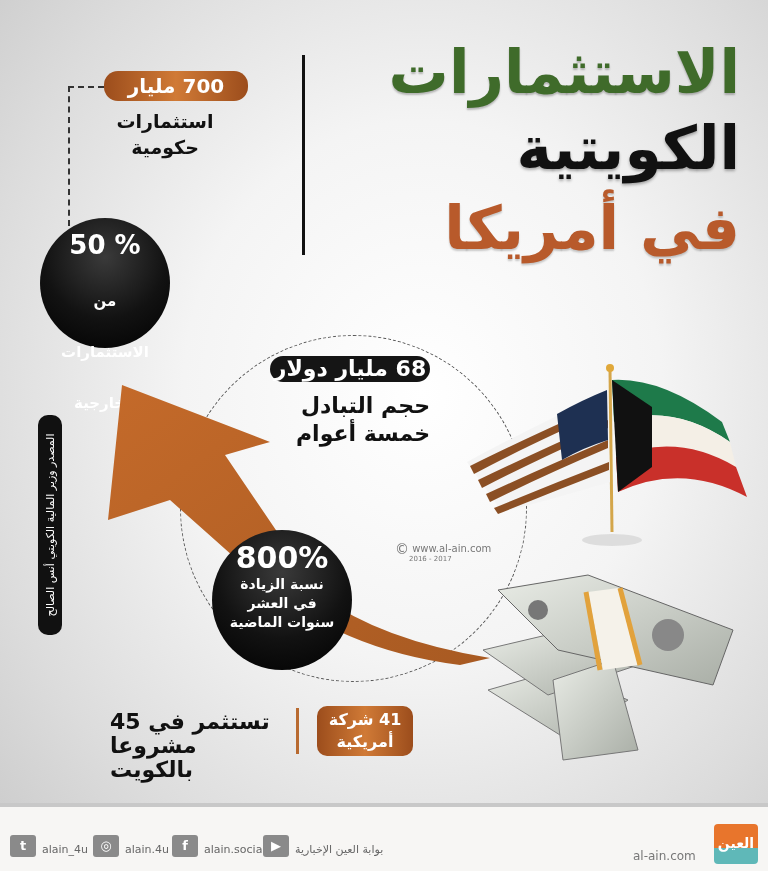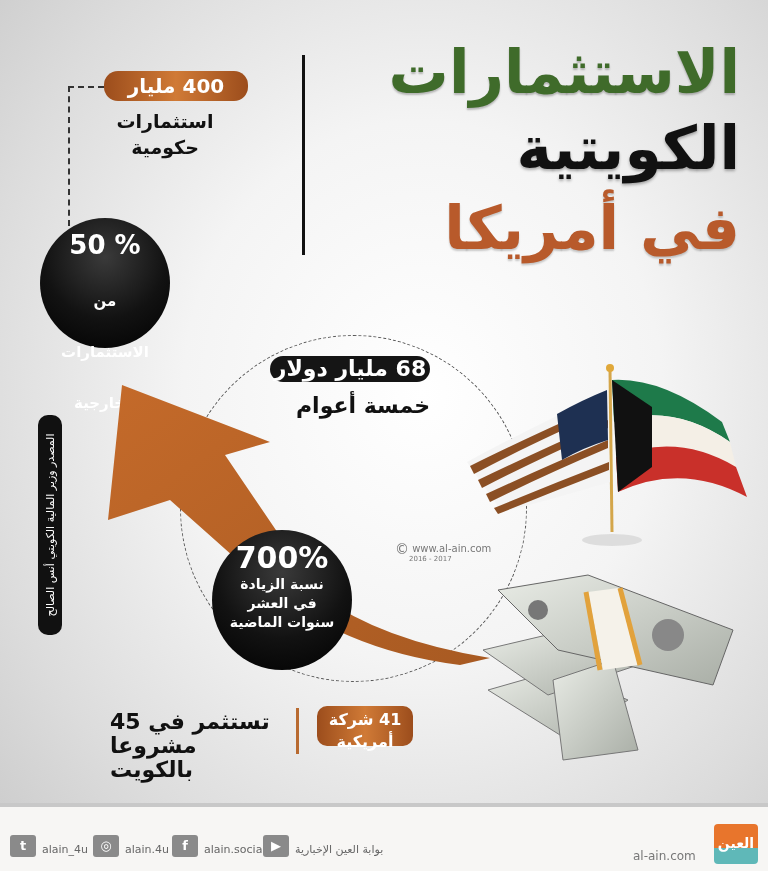--- a/index.html
+++ b/index.html
@@ -40,21 +40,21 @@
   .trade-pill { left:270px; top:356px; width:160px; height:26px; font-size:22px; line-height:26px; direction:rtl; }
   .trade-text { left:280px; top:392px; width:150px; font-weight:bold; font-size:22px; line-height:28px; color:#111; text-align:right; direction:rtl; }
 
   .source-pill { left:38px; top:415px; width:24px; height:220px; background:#111; border-radius:10px; }
   .source-text { position:absolute; left:50%; top:50%; transform:translate(-50%,-50%) rotate(-90deg); white-space:nowrap; color:#fff; font-size:11px; direction:rtl; }
 
   .copyright { left:395px; top:544px; font-size:10px; color:#777; line-height:10px; }
   .copyright .sym { font-size:14px; vertical-align:middle; }
   .copyright .yr { font-size:7px; display:block; margin-left:14px; }
 
-  .companies-pill { left:317px; top:706px; width:96px; height:40px; border-radius:10px; font-size:16px; line-height:22px; padding-top:3px; box-sizing:border-box; direction:rtl; }
+  .companies-pill { left:317px; top:706px; width:96px; height:50px; border-radius:10px; font-size:16px; line-height:22px; padding-top:3px; box-sizing:border-box; direction:rtl; }
   .proj-divider { left:296px; top:708px; width:3px; height:46px; background:#b86a30; }
   .proj-text { left:110px; top:710px; width:176px; font-weight:bold; font-size:22px; line-height:24px; color:#111; text-align:left; direction:rtl; }
 
   
   .footer-top-strip { left:0; top:803px; width:768px; height:4px; background:#c8c8c8; }
   .footer { left:0; top:807px; width:768px; height:64px; background:#f7f6f4; }
   .soc { position:absolute; top:28px; display:flex; align-items:flex-end; gap:6px; }
   .soc-icon { width:26px; height:22px; background:#8a8a8a; border-radius:3px; color:#fff; font-size:13px; font-weight:bold; text-align:center; line-height:22px; }
   .soc-label { font-size:11px; color:#666; line-height:14px; }
   .site-label { position:absolute; left:633px; top:42px; font-size:12px; color:#777; }
@@ -63,21 +63,21 @@
 </head>
 <body>
 
 <div class="title-line t1">الاستثمارات</div>
 <div class="title-line t2">الكويتية</div>
 <div class="title-line t3">في أمريكا</div>
 <div class="title-divider"></div>
 
 <div class="abs dash-h"></div>
 <div class="abs dash-v"></div>
-<div class="abs pill-orange gov-pill">400 مليار</div>
+<div class="abs pill-orange gov-pill">700 مليار</div>
 <div class="abs gov-text">
   <div>استثمارات</div>
   <div>حكومية</div>
 </div>
 
 <div class="abs circle c50">
   <div class="big">50 %</div>
   <div class="small">من</div>
   <div class="small">الاستثمارات</div>
   <div class="small">الخارجية</div>
@@ -112,29 +112,30 @@
   <g>
     <path d="M 150 18 Q 200 15 260 60 L 268 80 Q 210 40 152 60 Z" fill="#1e7a4a"></path>
     <path d="M 152 60 Q 210 40 268 80 L 274 105 Q 215 70 154 95 Z" fill="#f4efe6"></path>
     <path d="M 154 95 Q 215 70 274 105 L 285 135 Q 220 100 156 130 Z" fill="#c9302a"></path>
     <path d="M 150 18 L 190 45 L 190 105 L 156 130 Z" fill="#111"></path>
   </g>
 </svg>
 
 <div class="abs pill-black trade-pill">68 مليار دولار</div>
 <div class="abs trade-text">
+  <div>حجم التبادل</div>
   <div>خمسة أعوام</div>
 </div>
 
 <div class="abs source-pill">
   <div class="source-text">المصدر وزير المالية الكويتي أنس الصالح</div>
 </div>
 
 <div class="abs circle c700">
-  <div class="big">700%</div>
+  <div class="big">800%</div>
   <div class="small">نسبة الزيادة</div>
   <div class="small">في العشر</div>
   <div class="small">سنوات الماضية</div>
 </div>
 
 <div class="abs copyright">
   <span class="sym">©</span>
   <span>www.al-ain.com</span>
   <span class="yr">2016 - 2017</span>
 </div>

